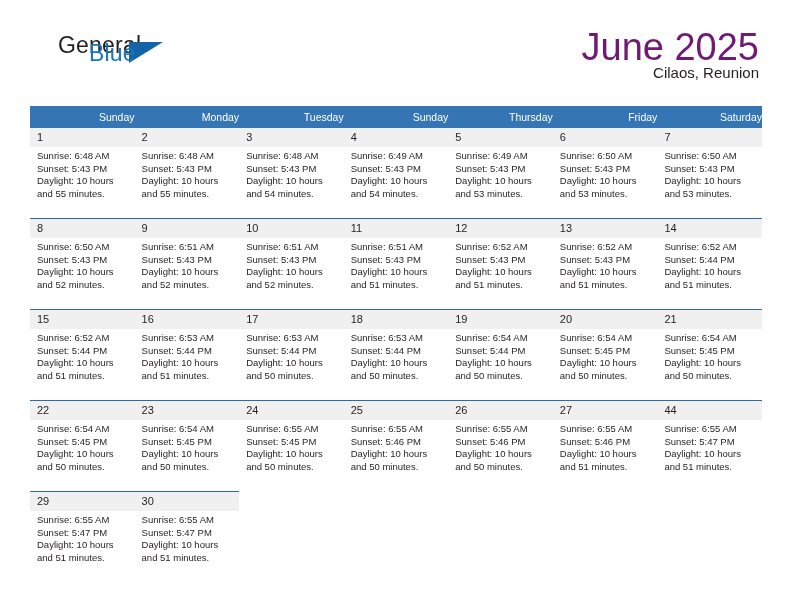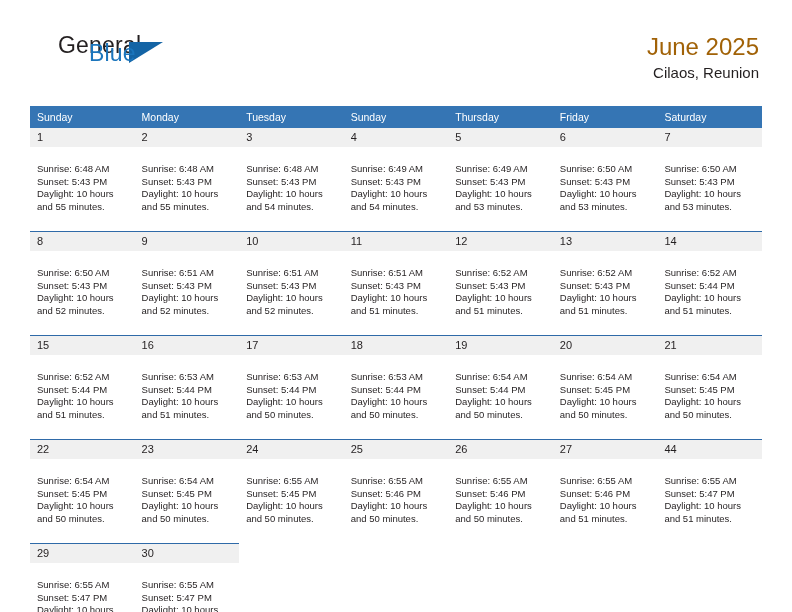--- a/index.html
+++ b/index.html
@@ -68,23 +68,23 @@
     line-height: 26px;
   }
 
   .title-block {
     position: absolute;
     right: 33px;
     top: 30px;
     text-align: right;
   }
   .cal-title {
-    font-size: 24px;
+    font-size: 38px;
     font-weight: normal;
-    color: #a16207;
+    color: #701a75;
     line-height: 34px;
     white-space: nowrap;
   }
   .cal-subtitle {
     font-size: 15px;
     color: #231f20;
     line-height: 18px;
     white-space: nowrap;
   }
 
@@ -101,21 +101,21 @@
     table-layout: fixed;
     width: 732px;
   }
   table.cal col { width: 104.57px; }
 
   thead th {
     background: #3575b4;
     color: #ffffff;
     font-size: 10.5px;
     font-weight: normal;
-    text-align: left;
+    text-align: right;
     padding: 5px 0 5px 7px;
     height: 11px;
     line-height: 12px;
     border: none;
   }
 
   tr.daynum-row td {
     background: #f0f0f0;
     font-size: 11px;
     color: #231f20;
@@ -130,21 +130,21 @@
   }
   tr.daynum-row td.empty {
     background: #ffffff;
     border-top: 1px solid #ffffff;
   }
 
   tr.info-row td {
     background: #ffffff;
     font-size: 9.5px;
     color: #231f20;
-    padding: 16px 8px 10px 7px;
+    padding: 3px 8px 10px 7px;
     line-height: 12.6px;
     vertical-align: top;
     height: 58px;
   }
   tr.info-row td .line { display: block; white-space: nowrap; }
 </style>
 </head>
 <body>
 
 <div class="page">

